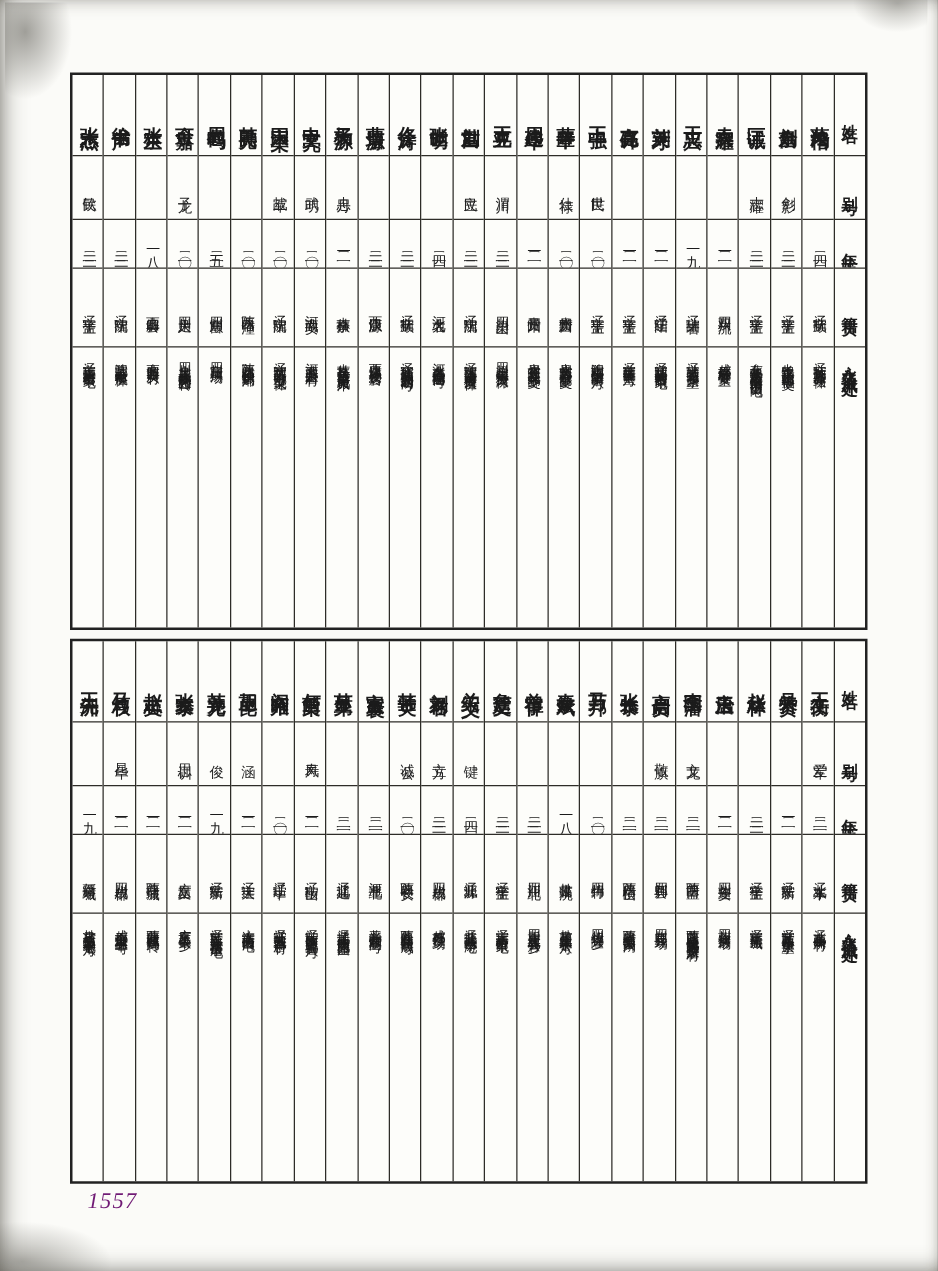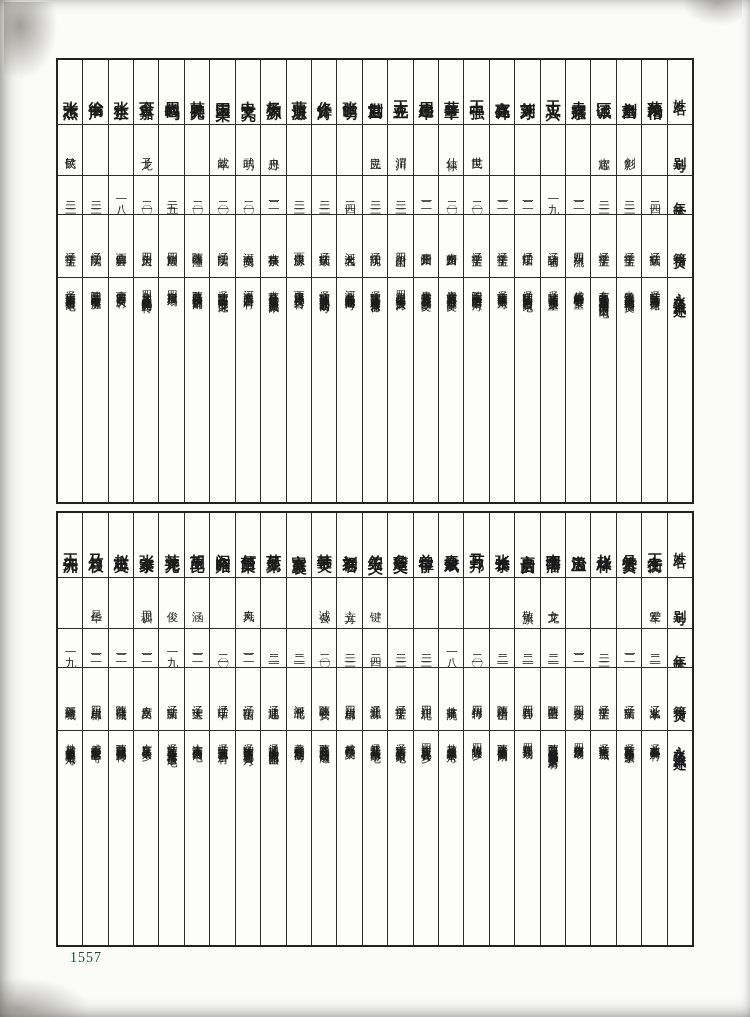--- a/index.html
+++ b/index.html
@@ -52,22 +52,23 @@
   }
   .name-text{font-size:15px;font-weight:700;letter-spacing:2px;}
   .label-text{font-size:13px;font-weight:700;letter-spacing:3px;}
   .alias-text{font-size:11.5px;letter-spacing:2px;color:#222;}
   .age-text{font-size:11.5px;letter-spacing:2px;}
   .native-text{font-size:11px;letter-spacing:1px;}
   .addr-text{font-size:10.5px;line-height:12px;letter-spacing:1px;max-height:100%;}
 
   .page-number{
     position:absolute;left:70px;top:950px;
-    font-size:14px;letter-spacing:1px;color:#14532d;
+    font-size:18px;letter-spacing:1px;color:#701a75;
     font-family:"Liberation Serif","DejaVu Serif",serif;
+    font-style:italic;
   }
 </style>
 </head>
 <body>
 
 <div class="page">
   <div class="smudge-tl"></div>
   <div class="smudge-tr"></div>
   <div class="smudge-bl"></div>
 

